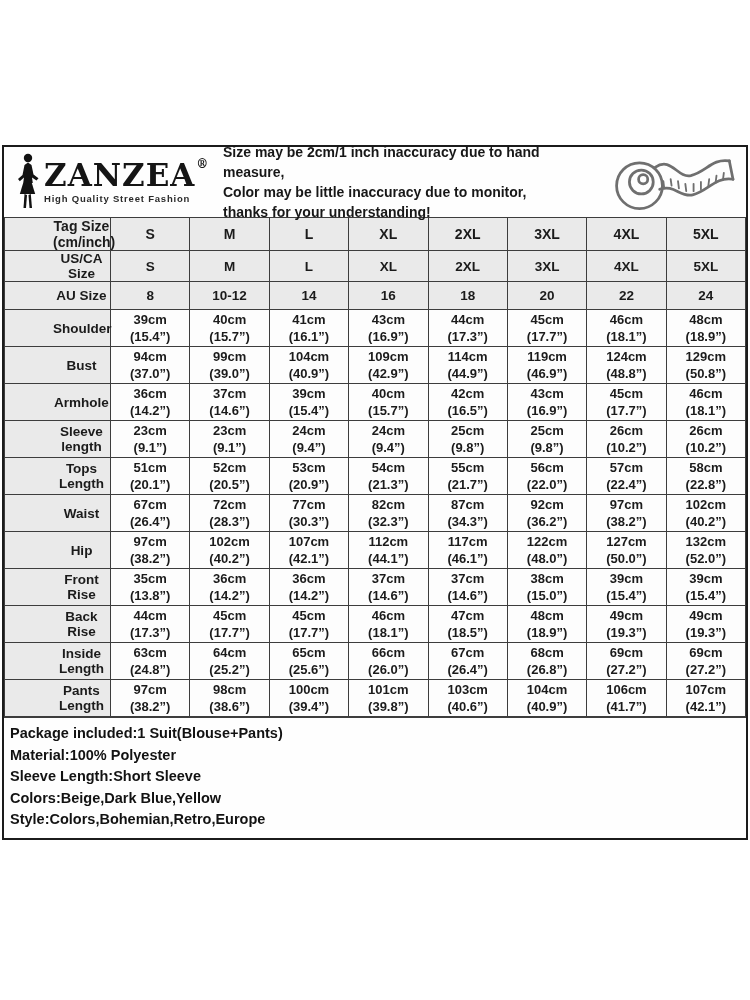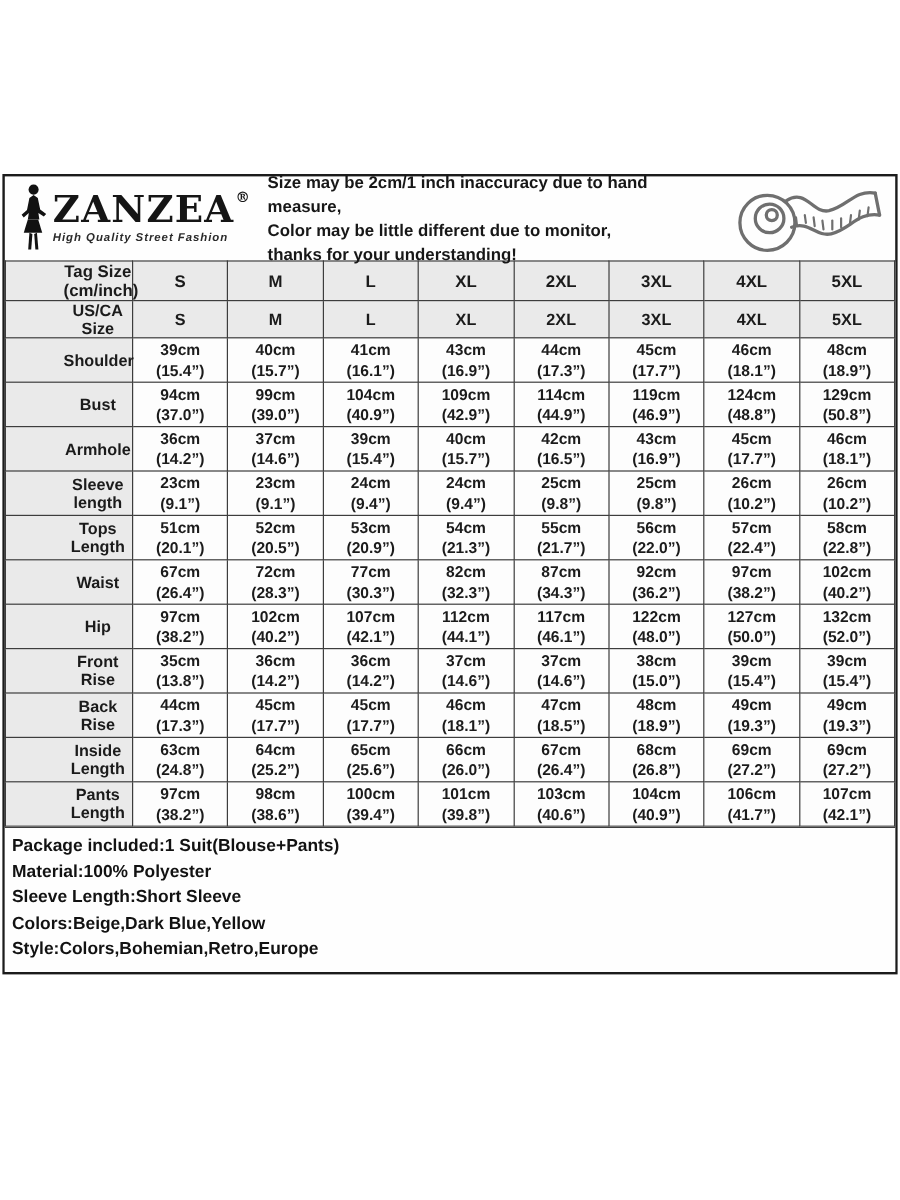--- a/index.html
+++ b/index.html
@@ -15,21 +15,21 @@
     border:2px solid #1b1b1b; background:#fefefe;
   }
 
   
   .header-row { display:flex; align-items:center; height:70px; padding:12px 4px; }
   .logo { width:215px; display:flex; align-items:center; gap:3px; padding-left:6px; flex:none; }
   .logo-figure { flex:none; margin-top:2px; }
   .logo-text { display:flex; flex-direction:column; line-height:1; }
   .brand-line { font-family:"DejaVu Serif", serif; font-weight:bold; font-size:31px; letter-spacing:1px; color:#151515; display:flex; align-items:flex-start; }
   .reg { font-size:12px; margin-top:-2px; margin-left:1px; }
-  .tagline { font-size:9.5px; font-weight:bold; color:#2a2a2a; letter-spacing:0.8px; margin-top:3px;font-style:italic; }
+  .tagline { font-size:9.5px; font-weight:bold; color:#2a2a2a; letter-spacing:0.8px; margin-top:3px; }
   .disclaimer { flex:1; text-align:left; font-weight:bold; font-size:14px; line-height:20px; color:#171717; }
   .tape { width:150px; flex:none; display:flex; justify-content:center; align-items:center; }
 
   
   table { width:100%; border-collapse:collapse; table-layout:fixed; }
   th, td { border:1px solid #3d3d3d; text-align:center; vertical-align:middle; color:#1b1b1b; padding:0; }
   table { border-top:1px solid #3d3d3d; }
   .label-cell { background:#eaeaea; font-weight:bold; font-size:13.5px;padding-left:48px; }
   .corner { font-size:14px; line-height:16px; height:32px; }
   .head-cell { background:#eaeaea; font-weight:bold; font-size:14px; height:32px; }
@@ -62,21 +62,21 @@
         <div class="logo-text">
           <div class="brand-line">
             <span>ZANZEA</span>
               <span class="reg">®</span>
           </div>
           <div class="tagline">High Quality Street Fashion</div>
         </div>
       </div>
       <div class="disclaimer">
         <div>Size may be 2cm/1 inch inaccuracy due to hand measure,</div>
-        <div>Color may be little different due to monitor,</div>
+        <div>Color may be little inaccuracy due to monitor,</div>
         <div>thanks for your understanding!</div>
       </div>
       <div class="tape">
         <svg width="140" height="66" viewBox="0 0 150 72" fill="none" stroke="#6f6f6f" stroke-width="3" stroke-linecap="round" xmlns="http://www.w3.org/2000/svg">
           <circle cx="45" cy="40" r="25"></circle>
           <circle cx="47" cy="36" r="13"></circle>
           <circle cx="49" cy="33" r="5"></circle>
           <path d="M62 20 C80 8 86 32 101 29 C118 25 124 10 143 13"></path>
           <path d="M67 44 C83 38 89 53 103 50 C120 46 127 30 147 33"></path>
           <path d="M143 13 L147 33"></path>
@@ -128,20 +128,31 @@
             <th class="label-cell">US/CA Size</th>
             <td>S</td>
             <td>M</td>
             <td>L</td>
             <td>XL</td>
             <td>2XL</td>
             <td>3XL</td>
             <td>4XL</td>
             <td>5XL</td>
           </tr>
+          <tr class="size-row">
+            <th class="label-cell">AU Size</th>
+            <td>8</td>
+            <td>10-12</td>
+            <td>14</td>
+            <td>16</td>
+            <td>18</td>
+            <td>20</td>
+            <td>22</td>
+            <td>24</td>
+          </tr>
           <tr class="measure-row">
             <th class="label-cell">Shoulder</th>
             <td>
               <div>39cm</div>
               <div>(15.4”)</div>
             </td>
             <td>
               <div>40cm</div>
               <div>(15.7”)</div>
             </td>

